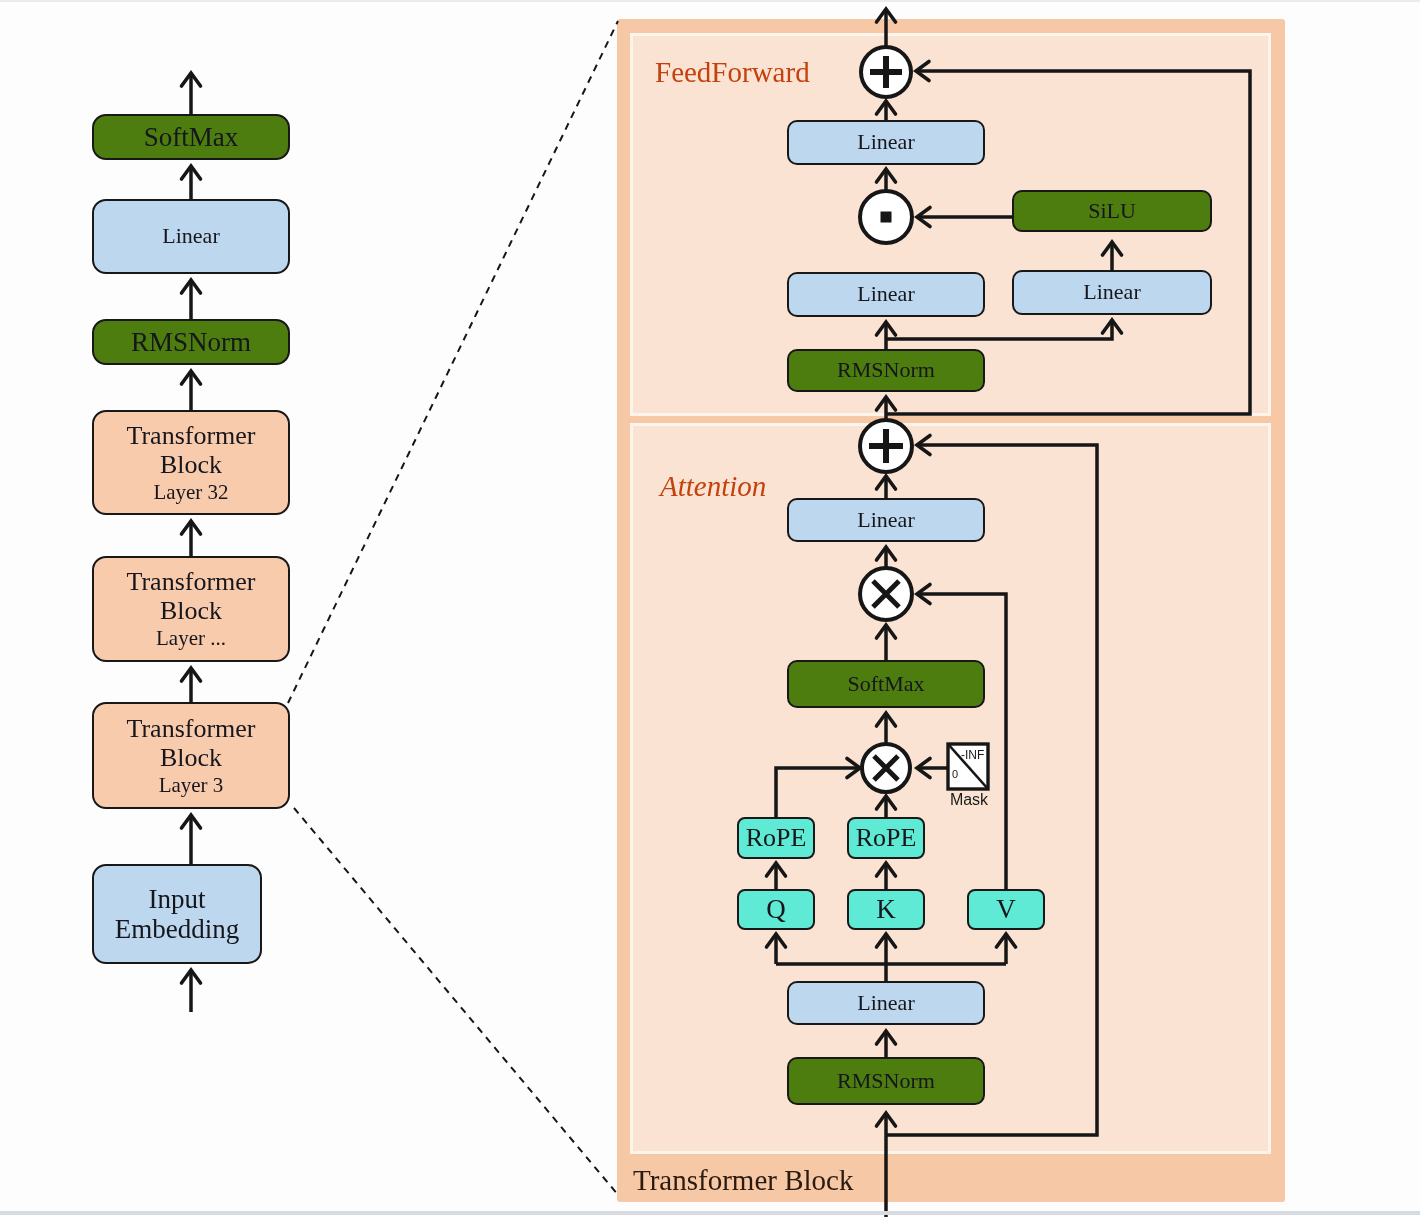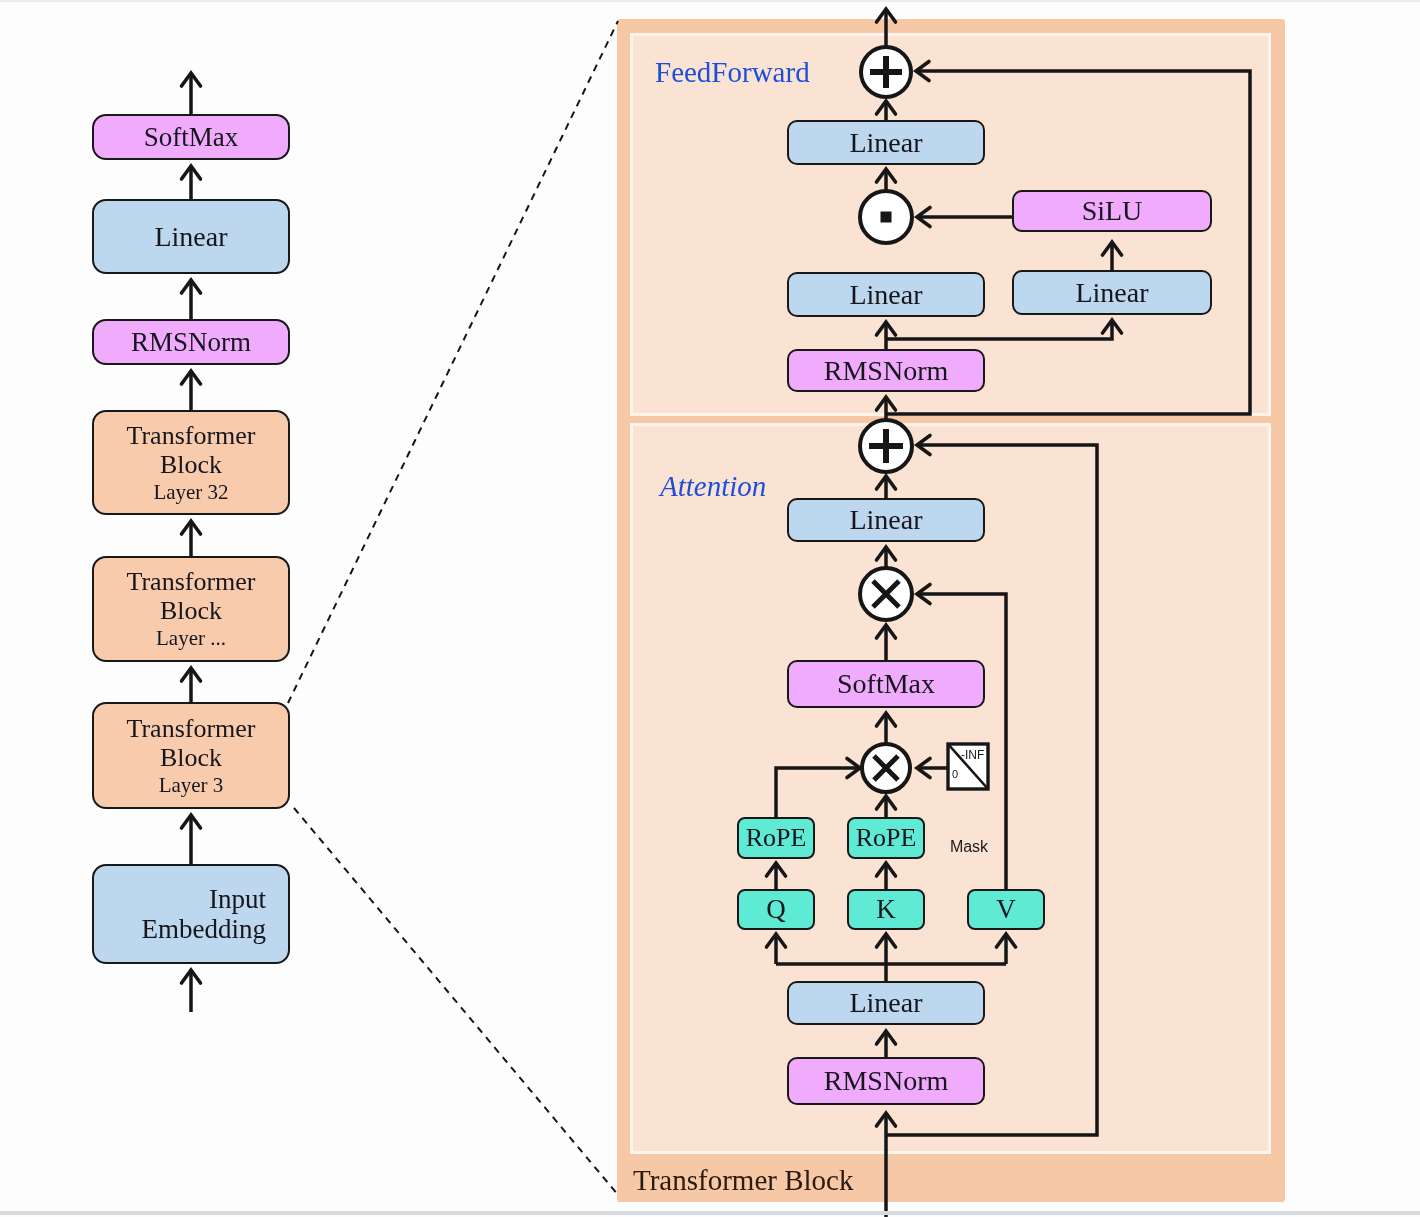--- a/index.html
+++ b/index.html
@@ -19,28 +19,28 @@
   }
   .panel-ff{left:630px;top:31px;width:641px;height:383px;}
   .panel-att{left:630px;top:421px;width:641px;height:731px;}
   .box{
     position:absolute;box-sizing:border-box;border:2.5px solid #181818;border-radius:10px;
     display:flex;align-items:center;justify-content:center;text-align:center;
     color:#16161d;line-height:1.12;
   }
   .blue{background:#bdd7ee;}
   .deepblue{background:#5eead4;}
-  .green{background:#f0abfc;}
+  .green{background:#4d7c0f;}
   .orange{background:#f8cbad;}
   .lnode{border-radius:14px;}
-  .f28{font-size:28px;align-items:center;}
+  .f28{font-size:22px;align-items:center;}
   .f27{font-size:27px;}
   .f26{font-size:26px;}
   .sub{font-size:21px;margin-top:2px;}
-  .seclbl{position:absolute;font-size:29px;color:#1d4ed8;}
+  .seclbl{position:absolute;font-size:29px;color:#c2410c;}
   .tblbl{position:absolute;left:633px;top:1162px;font-size:29px;color:#2a1a10;}
   .wires{position:absolute;left:0;top:0;width:1420px;height:1217px;}
   .masktext{position:absolute;font-family:"Liberation Sans",sans-serif;color:#1a1a1a;}
   .wrapnarrow{width:165px;}
 </style>
 </head>
 <body>
 
 <div class="canvas">
 
@@ -123,21 +123,21 @@
       </g>
       <g>
         <rect x="948" y="742" width="40" height="45" fill="#ffffff" stroke="#161616" stroke-width="3.4"></rect>
         <path d="M948,742 L988,787" stroke="#161616" stroke-width="2.6" fill="none"></path>
       </g>
     </g>
   </svg>
 
   <div class="masktext" style="left:961px;top:746px;font-size:12px;">-INF</div>
   <div class="masktext" style="left:952px;top:766px;font-size:11px;">0</div>
-  <div class="masktext" style="left:938px;top:789px;width:62px;text-align:center;font-size:16px;margin-top:47px;">Mask</div>
+  <div class="masktext" style="left:938px;top:789px;width:62px;text-align:center;font-size:16px;">Mask</div>
 
   <div class="seclbl" style="left:655px;top:54px;">FeedForward</div>
   <div class="seclbl" style="left:660px;top:468px;font-style:italic;">Attention</div>
   <div class="tblbl">Transformer Block</div>
 
   <div class="box green lnode f27" style="left:92px;top:112px;width:198px;height:46px;">
     <span>SoftMax</span>
   </div>
   <div class="box blue lnode f28" style="left:92px;top:197px;width:198px;height:75px;">
     <span>Linear</span>
@@ -156,21 +156,21 @@
       <div>Transformer Block</div>
       <div class="sub">Layer ...</div>
     </div>
   </div>
   <div class="box orange lnode f26" style="left:92px;top:700px;width:198px;height:107px;">
     <div class="wrapnarrow">
       <div>Transformer Block</div>
       <div class="sub">Layer 3</div>
     </div>
   </div>
-  <div class="box blue lnode f27" style="left:92px;top:862px;width:198px;height:100px;text-align:right;">
+  <div class="box blue lnode f27" style="left:92px;top:862px;width:170px;height:100px;">
     <span class="wrapnarrow" style="width:150px;">Input Embedding</span>
   </div>
 
   <div class="box blue f28" style="left:787px;top:118px;width:198px;height:45px;">
     <span>Linear</span>
   </div>
   <div class="box green f28" style="left:1012px;top:188px;width:200px;height:42px;">
     <span>SiLU</span>
   </div>
   <div class="box blue f28" style="left:787px;top:270px;width:198px;height:45px;">

